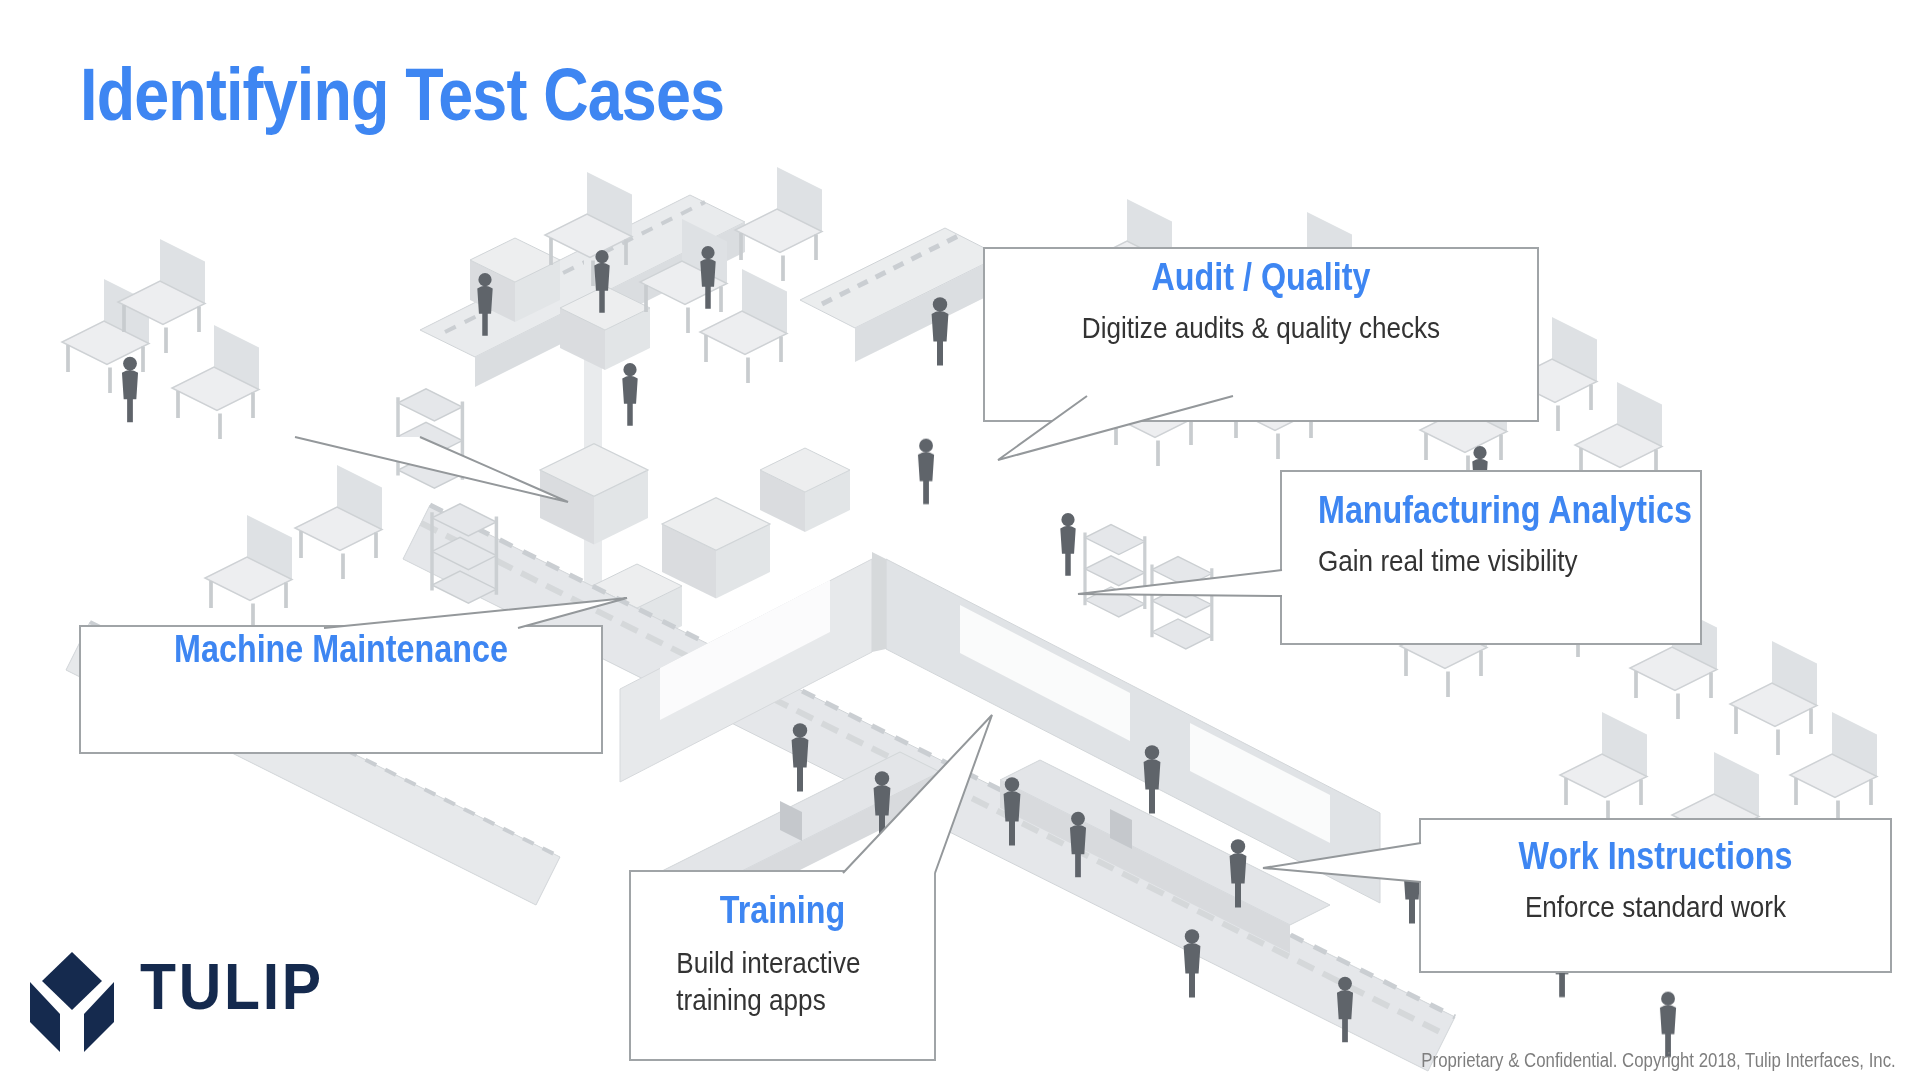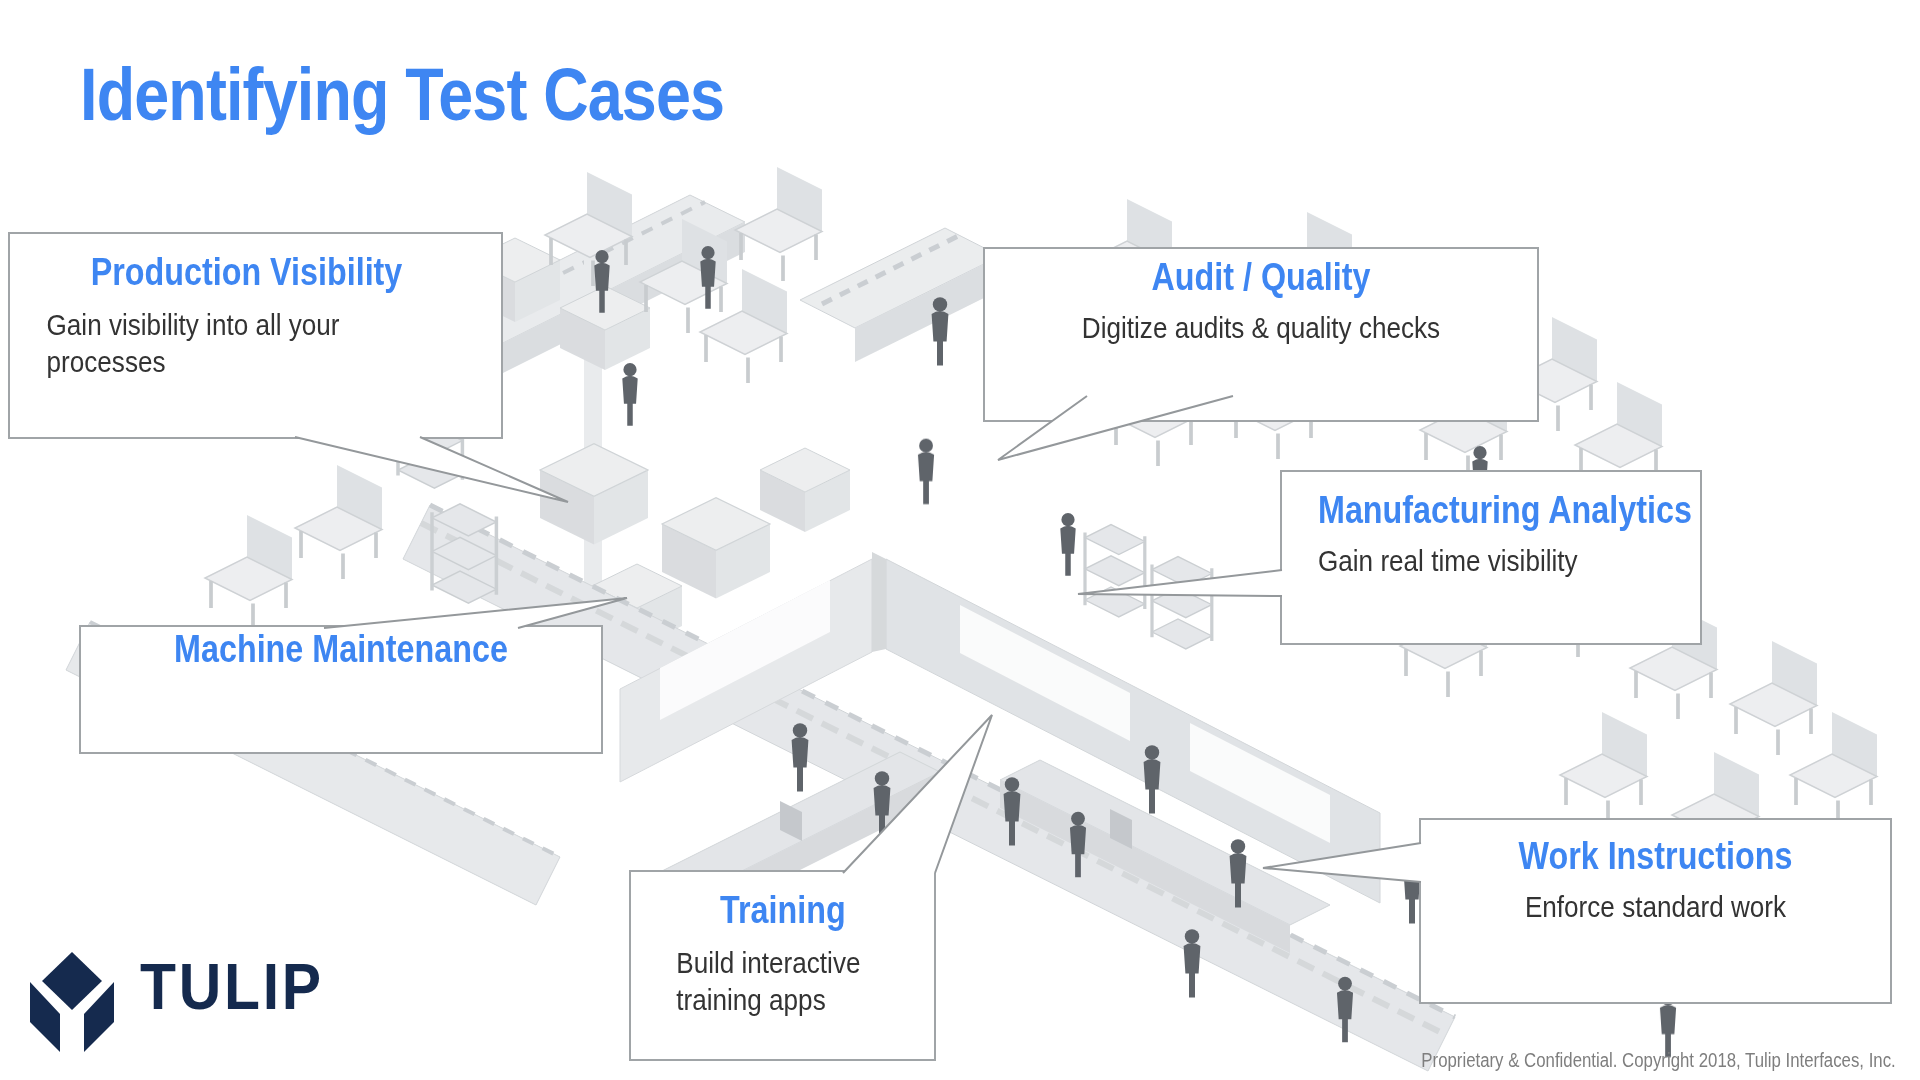--- a/index.html
+++ b/index.html
@@ -20,23 +20,23 @@
            transform:scaleX(.85);transform-origin:50% 50%;text-align:center;}
   .c-body{font-size:30px;color:#333333;line-height:1.25;transform:scaleX(.87);transform-origin:50% 50%;
           text-align:center;margin-top:8px;}
   .al-left{transform-origin:left center;text-align:left;}
 
   #box-pv{left:8px;top:232px;width:495px;height:207px;padding:16px 18px 0 0;}
   #box-pv .c-body{padding-left:42px;padding-right:26px;margin-top:10px;}
   #box-aq{left:983px;top:223px;width:556px;height:175px;padding:6px 8px 0 8px;margin-top:24px;}
   #box-ma{left:1280px;top:470px;width:422px;height:175px;padding:16px 0 0 36px;}
   #box-mm{left:79px;top:625px;width:524px;height:129px;padding:0;justify-content:flex-start;}
-  #box-tr{left:629px;top:870px;width:307px;height:191px;padding:16px 0 0 0;align-items:center;}
+  #box-tr{left:629px;top:870px;width:307px;height:191px;padding:16px 0 0 0;}
   #box-tr .c-body{padding-left:52px;padding-right:14px;margin-top:10px;}
-  #box-wi{left:1419px;top:818px;width:473px;height:186px;padding:14px 8px 0 8px;}
+  #box-wi{left:1419px;top:818px;width:473px;height:155px;padding:14px 8px 0 8px;}
 
   
   .pointers{position:absolute;left:0;top:0;width:1920px;height:1080px;z-index:20;pointer-events:none;}
   .pointers path{fill:#ffffff;stroke:#94989B;stroke-width:2;}
 
   
   .logo{position:absolute;left:30px;top:950px;display:flex;gap:26px;z-index:5;}
   .logo-word{font-size:64px;font-weight:bold;color:#152A4E;letter-spacing:3px;
              transform:scaleX(.92);transform-origin:left center;}
 
@@ -187,24 +187,20 @@
         <use href="#person" transform="translate(1192,964) scale(1.2)"></use>
         <use href="#person" transform="translate(1345,1010) scale(1.15)"></use>
         <use href="#person" transform="translate(1562,965) scale(1.15)"></use>
         <use href="#person" transform="translate(1668,1025) scale(1.15)"></use>
       </g>
     </g>
   </svg>
 
   <div class="heading">Identifying Test Cases</div>
 
-  <div class="callout" id="box-pv">
-    <div class="c-title">Production Visibility</div>
-    <div class="c-body al-left">Gain visibility into all your processes</div>
-  </div>
 
   <div class="callout" id="box-aq">
     <div class="c-title">Audit / Quality</div>
     <div class="c-body" style="white-space:nowrap;">Digitize audits &amp; quality checks</div>
   </div>
 
   <div class="callout" id="box-ma">
     <div class="c-title al-left">Manufacturing Analytics</div>
     <div class="c-body al-left" style="white-space:nowrap;">Gain real time visibility</div>
   </div>

